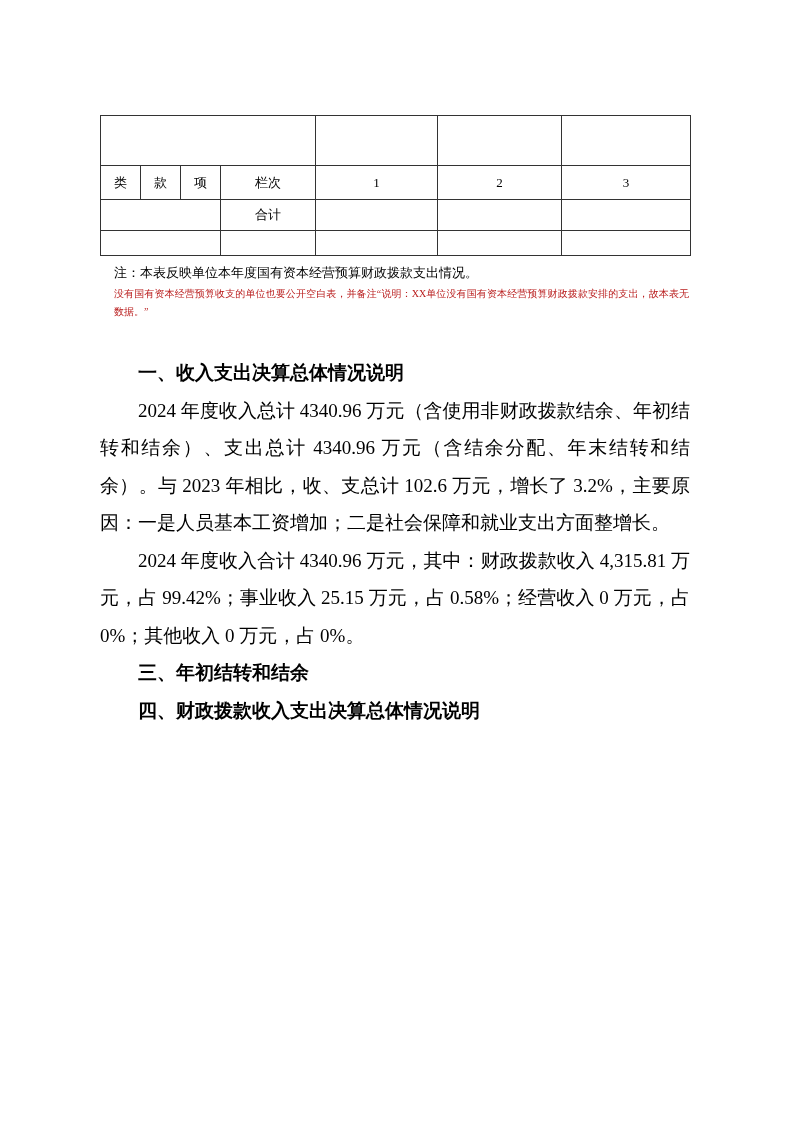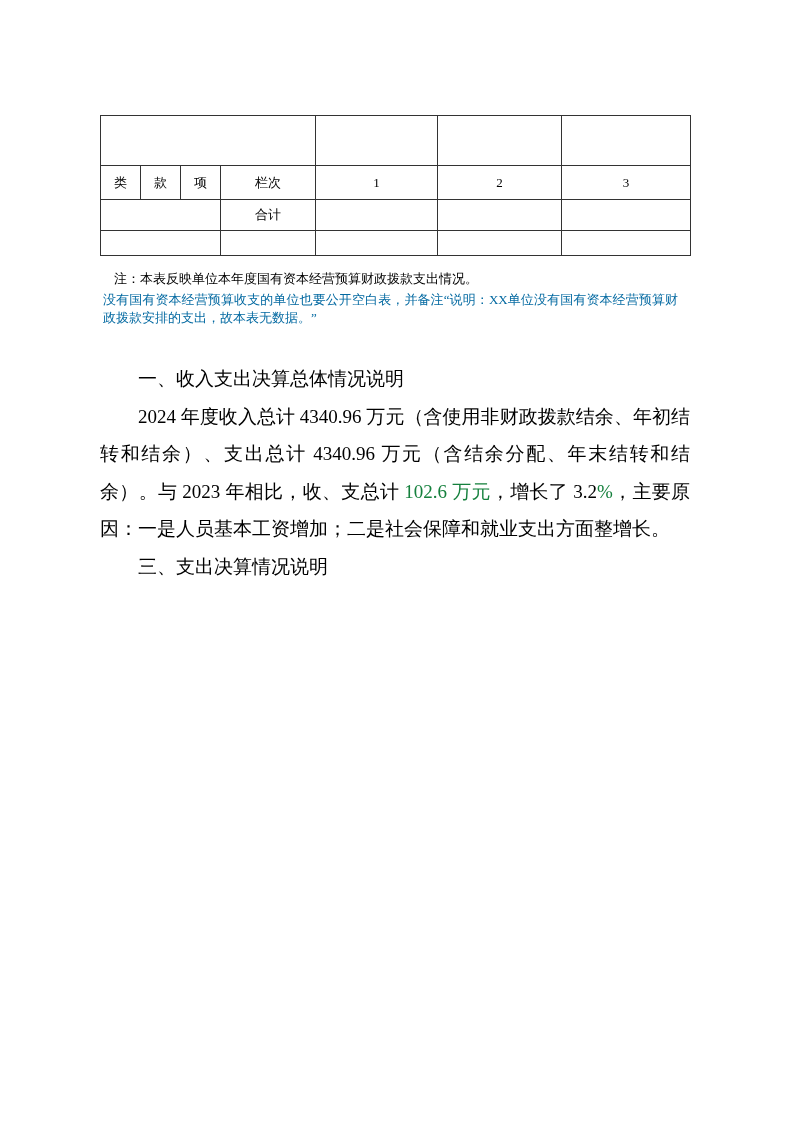--- a/index.html
+++ b/index.html
@@ -32,60 +32,60 @@
     font-size: 13px;
     font-family: "Liberation Serif", "DejaVu Serif", serif;
     padding: 0;
   }
   tr.r1 td { height: 50px; }
   tr.r2 td { height: 34px; }
   tr.r3 td { height: 31px; }
   tr.r4 td { height: 25px; }
   
   .note-black {
-    margin: 14px 0 0 14px;
+    margin: 8px 0 0 14px;
     width: 575px;
     font-size: 13px;
     line-height: 17px;
     color: #000000;
   }
   .note-blue {
-    margin: 4px 0 0 3px;
+    margin: 4px 0 0 14px;
     width: 575px;
-    font-size: 13px;
+    font-size: 10px;
     line-height: 18px;
-    color: #0369a1;
+    color: #b91c1c;
     text-align: justify;
   }
   
   .text-block {
     margin-top: 33px;
     width: 590px;
     font-size: 19px;
     line-height: 37.5px;
     text-align: justify;
   }
   .part-title {
     font-size: 20px;
     font-weight: bold;
     text-indent: 2.5em;
     line-height: 37.5px;
   }
   .sec-heading {
     font-size: 19px;
-    font-weight: normal;
+    font-weight: bold;
     text-indent: 2em;
     font-family: "Liberation Sans", "DejaVu Sans", sans-serif;
     line-height: 37.5px;
   }
   .body-para {
     text-indent: 2em;
     line-height: 37.5px;
   }
-  .blue { color: #15803d; }
+  .blue { color: #000000; }
 </style>
 </head>
 <body>
 
 <div class="page">
 
   <table class="budget-table">
     <colgroup>
       <col style="width:40px">
         <col style="width:40px">
@@ -129,18 +129,20 @@
   </table>
 
   <p class="note-black">注：本表反映单位本年度国有资本经营预算财政拨款支出情况。</p>
   <p class="note-blue">没有国有资本经营预算收支的单位也要公开空白表，并备注“说明：XX单位没有国有资本经营预算财政拨款安排的支出，故本表无数据。”</p>
 
   <div class="text-block">
 
     <p class="sec-heading">一、收入支出决算总体情况说明</p>
     <p class="body-para"><span>2024 年度收入总计 4340.96 万元（含使用非财政拨款结余、年初结转和结余）、支出总计 4340.96 万元（含结余分配、年末结转和结余）。与 2023 年相比，收、支总计 </span><span class="blue">102.6 万元</span><span>，增长了 3.2</span><span class="blue">%</span><span>，主要原因：一是人员基本工资增加；二是社会保障和就业支出方面整增长。</span></p>
 
+    <p class="body-para">2024 年度收入合计 4340.96 万元，其中：财政拨款收入 4,315.81 万元，占 99.42%；事业收入 25.15 万元，占 0.58%；经营收入 0 万元，占 0%；其他收入 0 万元，占 0%。</p>
 
-    <p class="sec-heading">三、支出决算情况说明</p>
+    <p class="sec-heading">三、年初结转和结余</p>
 
+    <p class="sec-heading">四、财政拨款收入支出决算总体情况说明</p>
   </div>
 
 </div>
 
 </body></html>

